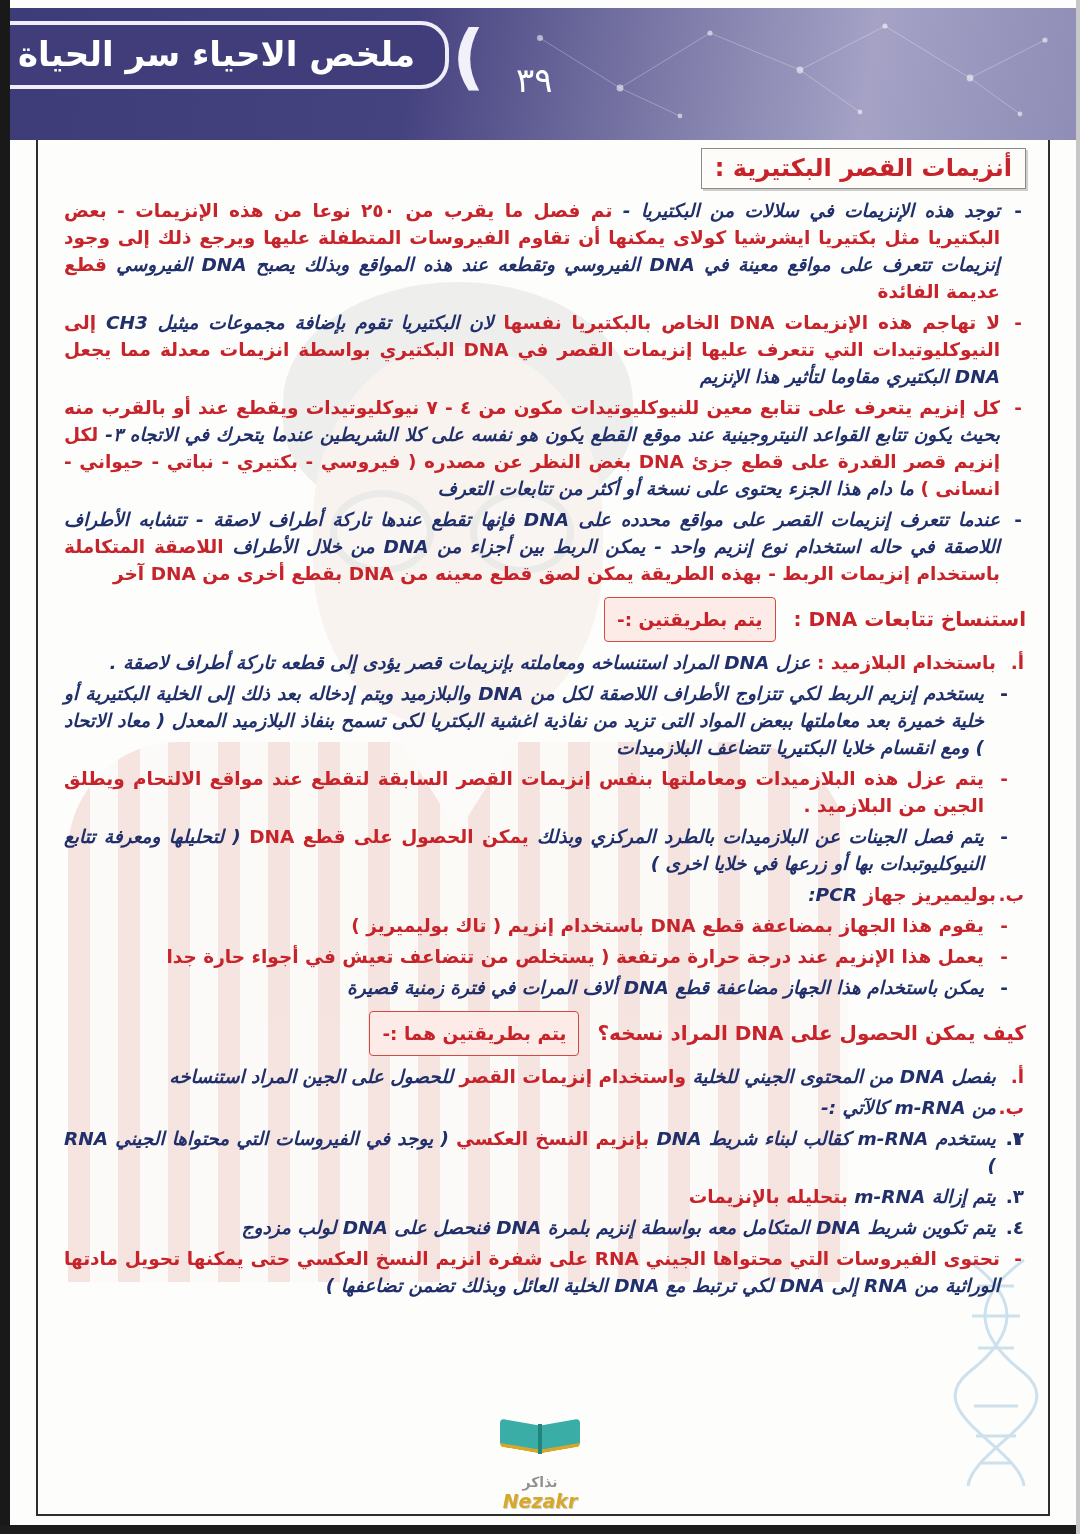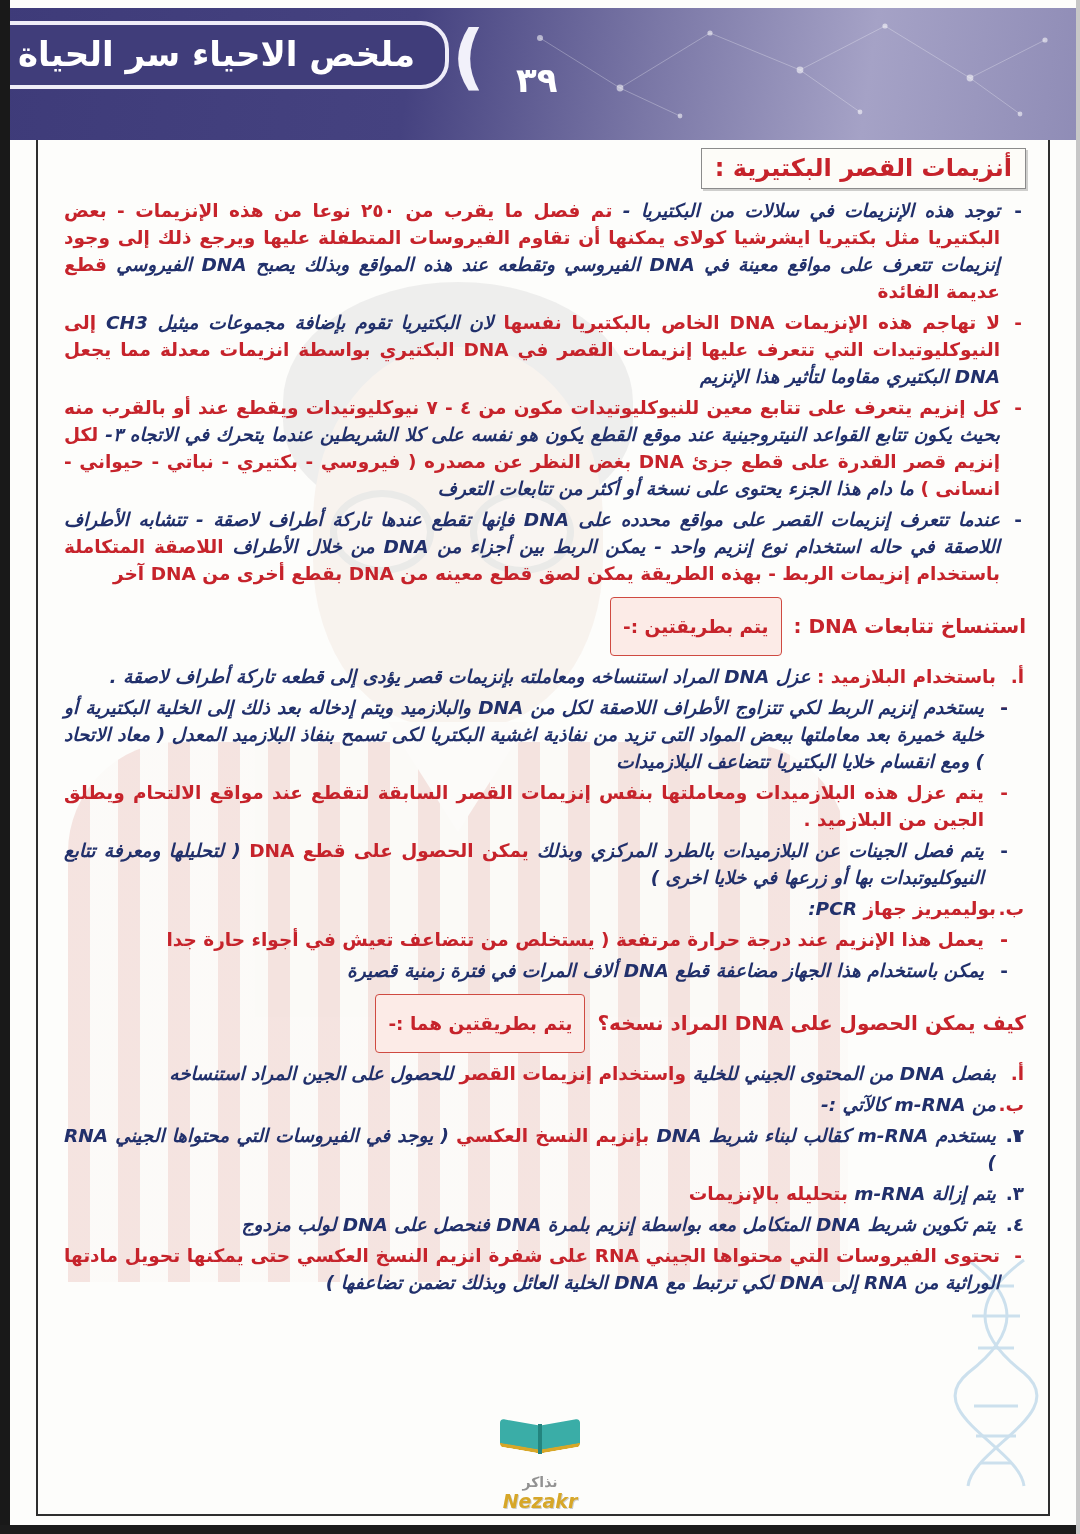--- a/index.html
+++ b/index.html
@@ -12,21 +12,21 @@
   .edge-right { position:absolute; right:0; top:0; width:4px; height:100%; background:#c7c7c7; z-index:60; }
 
   
   .page-header { position:absolute; top:8px; left:0; right:0; height:132px; z-index:10;
     background:linear-gradient(98deg,#3e3b79 0%,#454280 38%,#7a77a6 60%,#a5a2c6 80%,#8f8cb6 100%); }
   .net-svg { position:absolute; right:0; top:0; height:118px; width:580px; }
   .title-box { position:absolute; left:-22px; top:13px; padding:9px 30px 11px 36px;
     background:#403d7a; border:4px solid #efedf8; border-radius:28px;
     color:#ffffff; font-size:34px; font-weight:bold; direction:rtl; white-space:nowrap; }
   .deco-paren { position:absolute; left:452px; top:6px; color:#f2f1fa; font-size:72px; font-weight:bold; }
-  .page-number { position:absolute; left:516px; top:52px; color:#ffffff; font-size:34px; font-weight:bold; }
+  .page-number { position:absolute; left:516px; top:52px; color:#ffffff; font-size:34px; font-weight:normal; }
 
   
   .content-box { position:absolute; left:36px; right:30px; top:130px; bottom:18px;
     border:2px solid #2e2e2e; background:transparent; z-index:5; overflow:hidden; }
 
   
   .person { position:absolute; left:30px; top:90px; width:780px; height:1060px; opacity:.13; z-index:0; pointer-events:none; }
   .person .hair { position:absolute; left:215px; top:60px; width:350px; height:240px; background:#8e8e93; border-radius:50% 50% 42% 42%; }
   .person .face { position:absolute; left:245px; top:125px; width:290px; height:380px; background:#d9b3a0; border-radius:46% 46% 44% 44%; }
   .person .lens { position:absolute; top:268px; width:104px; height:84px; border:7px solid #6e6e6e; border-radius:50%; background:rgba(255,255,255,.25); }
@@ -53,21 +53,21 @@
   .block.ind1 .marker { right:18px; }
   .block.lettered, .block.numbered { padding-right:30px; }
   .block.lettered .marker, .block.numbered .marker { position:absolute; right:2px; top:0; }
   .block.section { margin:10px 0 7px; }
   .seg.navy { color:#21306b;font-style:italic; }
   .seg.red { color:#c6232b; }
   .marker.red { color:#c6232b; }
   .marker.navy { color:#21306b; }
   .section-label { color:#c6232b; font-size:20px; }
   .badge { display:inline-block; background:#fcebe7; border:1.6px solid #cf4a41; color:#c6232b;
-    border-radius:4px; padding:15px 12px; margin-right:12px; font-size:18.5px; }
+    border-radius:4px; padding:8px 12px; margin-right:18px; font-size:18.5px; }
 
   
   .logo { position:absolute; left:50%; transform:translateX(-50%); bottom:22px; z-index:8; text-align:center; opacity:.92; }
   .book { position:relative; width:84px; height:34px; margin:0 auto; }
   .book .pg { position:absolute; top:0; width:38px; height:28px; background:#2aa7a0; border-bottom:4px solid #d4a017; }
   .book .pg.l { left:2px; transform:skewY(10deg); border-radius:4px 0 0 4px; }
   .book .pg.r { right:2px; transform:skewY(-10deg); border-radius:0 4px 4px 0; }
   .book .spine { position:absolute; left:40px; top:2px; width:4px; height:30px; background:#117a74; }
   .brand-ar { color:#8a8a8a; font-size:14px; font-weight:bold; margin-top:18px; }
   .brand-en { color:#d4a017; font-size:19px; font-weight:bold; font-style:italic; text-shadow:1px 1px 0 rgba(0,0,0,.2); }
@@ -145,21 +145,21 @@
         <div class="block bullet"><span class="marker red">-</span><span class="seg red">لا تهاجم هذه الإنزيمات DNA الخاص بالبكتيريا نفسها </span><span class="seg navy">لان البكتيريا تقوم بإضافة مجموعات ميثيل CH3 </span><span class="seg red">إلى النيوكليوتيدات التي تتعرف عليها إنزيمات القصر في DNA البكتيري بواسطة انزيمات معدلة مما يجعل </span><span class="seg navy">DNA البكتيري مقاوما لتأثير هذا الإنزيم</span></div>
         <div class="block bullet"><span class="marker red">-</span><span class="seg red">كل إنزيم يتعرف على تتابع معين للنيوكليوتيدات مكون من ٤ - ٧ نيوكليوتيدات ويقطع عند أو بالقرب منه </span><span class="seg navy">بحيث يكون تتابع القواعد النيتروجينية عند موقع القطع يكون هو نفسه على كلا الشريطين عندما يتحرك في الاتجاه ٣- </span><span class="seg red">لكل إنزيم قصر القدرة على قطع جزئ DNA بغض النظر عن مصدره ( فيروسي - بكتيري - نباتي - حيواني - انسانى ) </span><span class="seg navy">ما دام هذا الجزء يحتوى على نسخة أو أكثر من تتابعات التعرف</span></div>
         <div class="block bullet"><span class="marker navy">-</span><span class="seg navy">عندما تتعرف إنزيمات القصر على مواقع محدده على DNA فإنها تقطع عندها تاركة أطراف لاصقة - تتشابه الأطراف اللاصقة في حاله استخدام نوع إنزيم واحد - يمكن الربط بين أجزاء من DNA من خلال الأطراف </span><span class="seg red">اللاصقة المتكاملة باستخدام إنزيمات الربط - بهذه الطريقة يمكن لصق قطع معينه من DNA بقطع أخرى من DNA آخر</span></div>
         <div class="block section"><span class="seg red section-label">استنساخ تتابعات DNA :</span><span class="badge">يتم بطريقتين :-</span></div>
         <div class="block lettered"><span class="marker red">أ.</span><span class="seg red">باستخدام البلازميد : </span><span class="seg navy">عزل DNA المراد استنساخه ومعاملته بإنزيمات قصر يؤدى إلى قطعه تاركة أطراف لاصقة .</span></div>
         <div class="block bullet ind1"><span class="marker red">-</span></div>
         <div class="block bullet ind1"><span class="marker navy">-</span><span class="seg navy">يستخدم إنزيم الربط لكي تتزاوج الأطراف اللاصقة لكل من DNA والبلازميد ويتم إدخاله بعد ذلك إلى الخلية البكتيرية أو خلية خميرة بعد معاملتها ببعض المواد التى تزيد من نفاذية اغشية البكتريا لكى تسمح بنفاذ البلازميد المعدل ( معاد الاتحاد ) ومع انقسام خلايا البكتيريا تتضاعف البلازميدات</span></div>
         <div class="block bullet ind1"><span class="marker red">-</span><span class="seg red">يتم عزل هذه البلازميدات ومعاملتها بنفس إنزيمات القصر السابقة لتقطع عند مواقع الالتحام ويطلق الجين من البلازميد .</span></div>
         <div class="block bullet ind1"><span class="marker navy">-</span><span class="seg navy">يتم فصل الجينات عن البلازميدات بالطرد المركزي وبذلك </span><span class="seg red">يمكن الحصول على قطع DNA </span><span class="seg navy">( لتحليلها ومعرفة تتابع النيوكليوتبدات بها أو زرعها في خلايا اخرى )</span></div>
         <div class="block lettered"><span class="marker red">ب.</span><span class="seg red">بوليميريز جهاز </span><span class="seg navy">PCR:</span></div>
-        <div class="block bullet ind1"><span class="marker red">-</span></div>
+        <div class="block bullet ind1"><span class="marker red">-</span><span class="seg red">يقوم هذا الجهاز بمضاعفة قطع DNA باستخدام إنزيم ( تاك بوليميريز )</span></div>
         <div class="block bullet ind1"><span class="marker red">-</span><span class="seg red">يعمل هذا الإنزيم عند درجة حرارة مرتفعة ( يستخلص من تتضاعف تعيش في أجواء حارة جدا</span></div>
         <div class="block bullet ind1"><span class="marker navy">-</span><span class="seg navy">يمكن باستخدام هذا الجهاز مضاعفة قطع DNA ألاف المرات في فترة زمنية قصيرة</span></div>
         <div class="block section"><span class="seg red section-label">كيف يمكن الحصول على DNA المراد نسخه؟</span><span class="badge">يتم بطريقتين هما :-</span></div>
         <div class="block lettered"><span class="marker red">أ.</span><span class="seg navy">بفصل DNA من المحتوى الجيني للخلية </span><span class="seg red">واستخدام إنزيمات القصر </span><span class="seg navy">للحصول على الجين المراد استنساخه</span></div>
         <div class="block lettered"><span class="marker red">ب.</span><span class="seg navy">من m-RNA كالآتي :-</span></div>
         <div class="block numbered"><span class="marker navy">١.</span></div>
         <div class="block numbered"><span class="marker navy">٢.</span><span class="seg navy">يستخدم m-RNA كقالب لبناء شريط DNA </span><span class="seg red">بإنزيم النسخ العكسي </span><span class="seg navy">( يوجد في الفيروسات التي محتواها الجيني RNA )</span></div>
         <div class="block numbered"><span class="marker navy">٣.</span><span class="seg navy">يتم إزالة m-RNA </span><span class="seg red">بتحليله بالإنزيمات</span></div>
         <div class="block numbered"><span class="marker navy">٤.</span><span class="seg navy">يتم تكوين شريط DNA المتكامل معه بواسطة إنزيم بلمرة DNA فنحصل على DNA لولب مزدوج</span></div>
         <div class="block bullet"><span class="marker red">-</span><span class="seg red">تحتوى الفيروسات التي محتواها الجيني RNA على شفرة انزيم النسخ العكسي حتى يمكنها تحويل مادتها </span><span class="seg navy">الوراثية من RNA إلى DNA لكي ترتبط مع DNA الخلية العائل وبذلك تضمن تضاعفها )</span></div>

